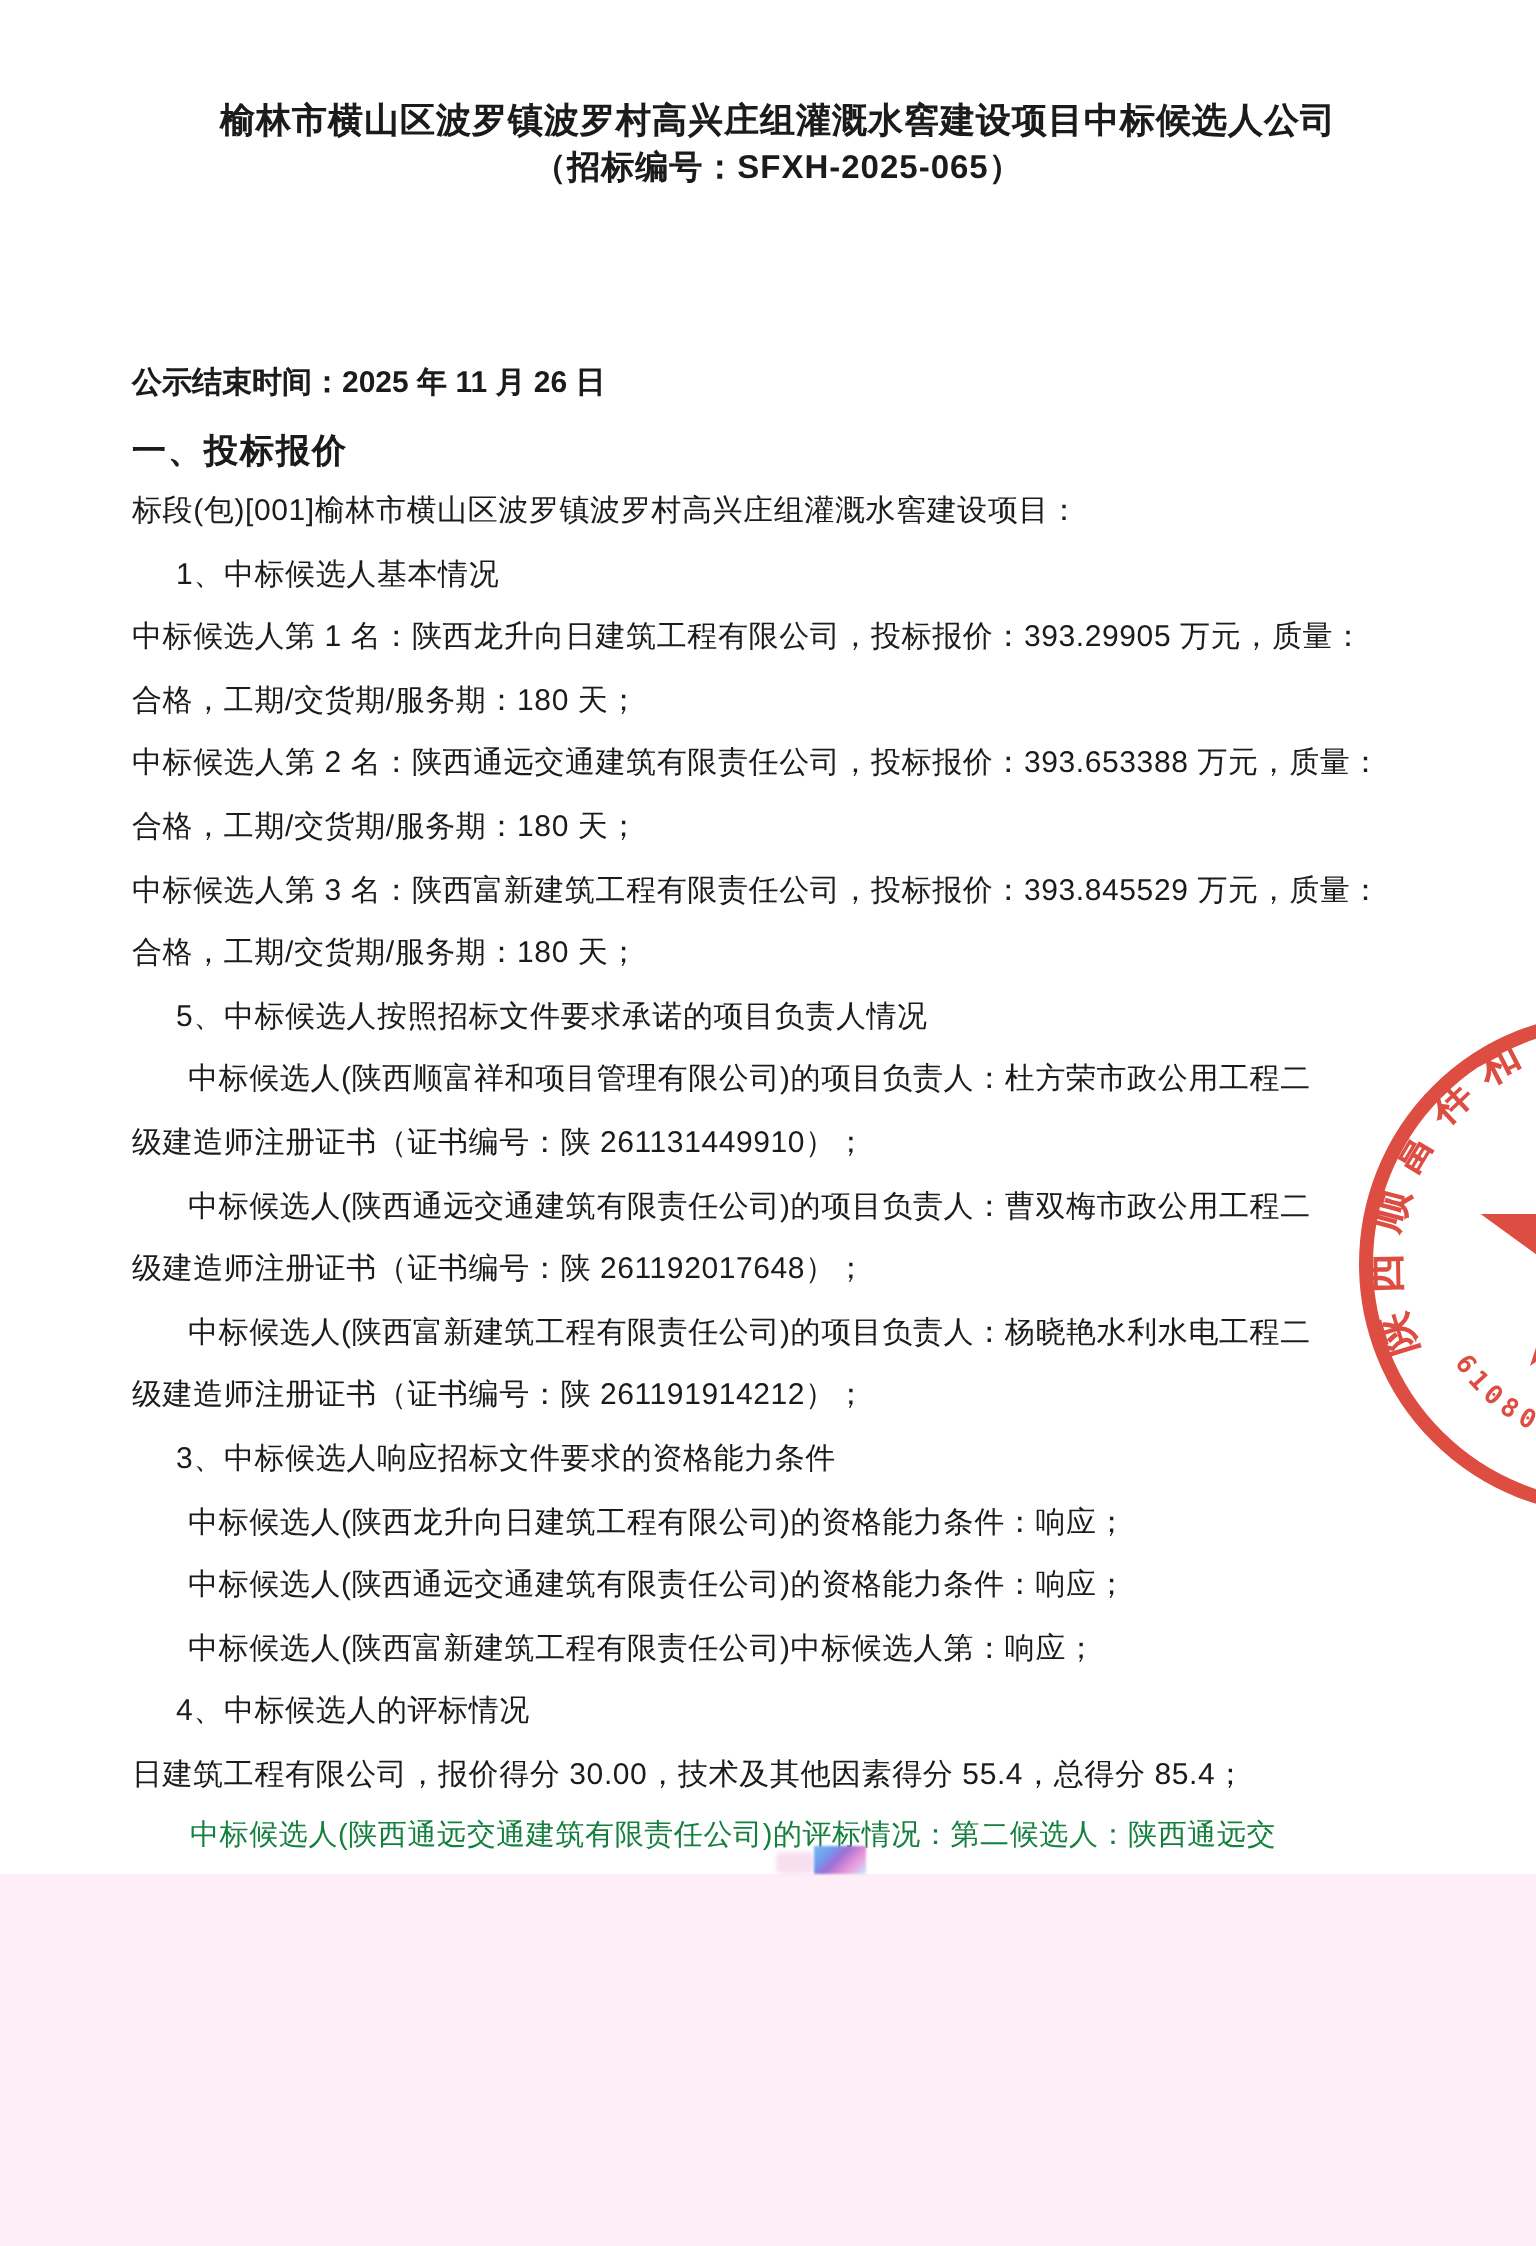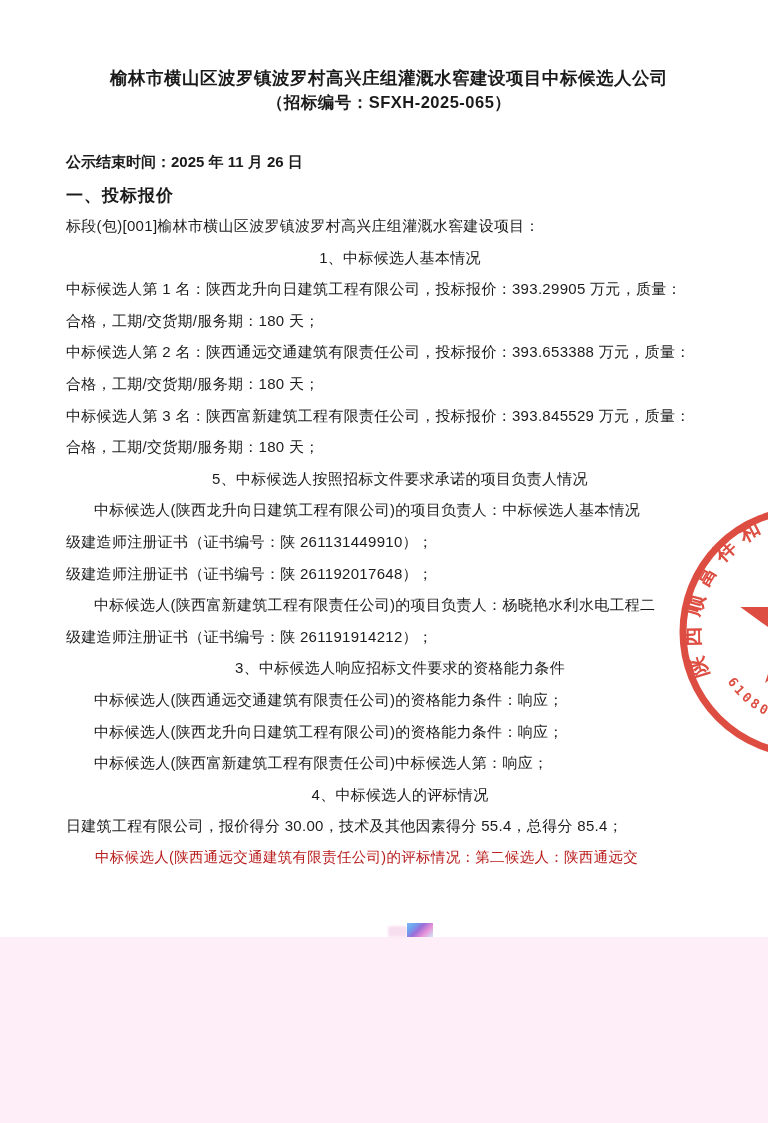--- a/index.html
+++ b/index.html
@@ -3,32 +3,32 @@
 <meta charset="utf-8">
 <style>
   html,body{margin:0;padding:0;}
   body{width:768px;height:1123px;position:relative;overflow:hidden;
        background:#ffffff;font-family:"Liberation Sans","DejaVu Sans",sans-serif;
        color:#1b1b1b;}
   .page{position:absolute;inset:0;overflow:hidden;}
 
   
   .doc{position:absolute;left:66px;top:0;width:646px;}
-  .title{margin-top:66px;text-align:center;font-size:17.5px;font-weight:700;
+  .title{margin-top:48px;text-align:center;font-size:17.5px;font-weight:700;
          letter-spacing:.5px;line-height:24px;}
   .subtitle{text-align:center;font-size:16.5px;font-weight:700;
             letter-spacing:.5px;line-height:24px;}
-  .pub-end{margin-top:36px;font-size:15px;font-weight:600;line-height:24px;}
+  .pub-end{margin-top:84px;font-size:15px;font-weight:600;line-height:24px;}
   .sec-head{margin-top:8px;font-size:17px;font-weight:700;line-height:28px;
             letter-spacing:1px;}
   .ln{font-size:15px;font-weight:500;line-height:31.6px;white-space:nowrap;
       letter-spacing:.3px;}
-  .p-num{text-indent:22px;text-align:center;}
+  .p-num{text-indent:22px;}
   .p-indent{text-indent:28px;}
-  .p-blue-first,.p-blue-cont{color:#b91c1c;font-size:14.5px;margin-left:-11px;
+  .p-blue-first,.p-blue-cont{color:#15803d;font-size:14.5px;margin-left:-11px;
       position:relative;z-index:2;}
   .p-blue-first{text-indent:40px;}
 
   
   .highlight-band{position:absolute;left:0;top:937px;width:768px;height:186px;
       background:#fdeef8;z-index:0;}
   .doc{z-index:1;}
 
   
   .artifact{position:absolute;left:407px;top:923px;width:26px;height:14px;
@@ -57,28 +57,29 @@
 
     <div class="ln">标段(包)[001]榆林市横山区波罗镇波罗村高兴庄组灌溉水窖建设项目：</div>
     <div class="ln p-num">1、中标候选人基本情况</div>
     <div class="ln">中标候选人第 1 名：陕西龙升向日建筑工程有限公司，投标报价：393.29905 万元，质量：</div>
     <div class="ln">合格，工期/交货期/服务期：180 天；</div>
     <div class="ln">中标候选人第 2 名：陕西通远交通建筑有限责任公司，投标报价：393.653388 万元，质量：</div>
     <div class="ln">合格，工期/交货期/服务期：180 天；</div>
     <div class="ln">中标候选人第 3 名：陕西富新建筑工程有限责任公司，投标报价：393.845529 万元，质量：</div>
     <div class="ln">合格，工期/交货期/服务期：180 天；</div>
     <div class="ln p-num">5、中标候选人按照招标文件要求承诺的项目负责人情况</div>
-    <div class="ln p-indent">中标候选人(陕西龙升向日建筑工程有限公司)的项目负责人：中标候选人基本情况</div>
+    <div class="ln p-indent">中标候选人(陕西顺富祥和项目管理有限公司)的项目负责人：杜方荣市政公用工程二</div>
     <div class="ln">级建造师注册证书（证书编号：陕 261131449910）；</div>
+    <div class="ln p-indent">中标候选人(陕西通远交通建筑有限责任公司)的项目负责人：曹双梅市政公用工程二</div>
     <div class="ln">级建造师注册证书（证书编号：陕 261192017648）；</div>
     <div class="ln p-indent">中标候选人(陕西富新建筑工程有限责任公司)的项目负责人：杨晓艳水利水电工程二</div>
     <div class="ln">级建造师注册证书（证书编号：陕 261191914212）；</div>
     <div class="ln p-num">3、中标候选人响应招标文件要求的资格能力条件</div>
+    <div class="ln p-indent">中标候选人(陕西龙升向日建筑工程有限公司)的资格能力条件：响应；</div>
     <div class="ln p-indent">中标候选人(陕西通远交通建筑有限责任公司)的资格能力条件：响应；</div>
-    <div class="ln p-indent">中标候选人(陕西龙升向日建筑工程有限公司)的资格能力条件：响应；</div>
     <div class="ln p-indent">中标候选人(陕西富新建筑工程有限责任公司)中标候选人第：响应；</div>
     <div class="ln p-num">4、中标候选人的评标情况</div>
     <div class="ln">日建筑工程有限公司，报价得分 30.00，技术及其他因素得分 55.4，总得分 85.4；</div>
     <div class="ln p-blue-first">中标候选人(陕西通远交通建筑有限责任公司)的评标情况：第二候选人：陕西通远交</div>
   </div>
 
   <div class="artifact-smudge"></div>
   <div class="artifact"></div>
 
   <svg class="seal" width="128" height="300" viewBox="0 0 128 300">

